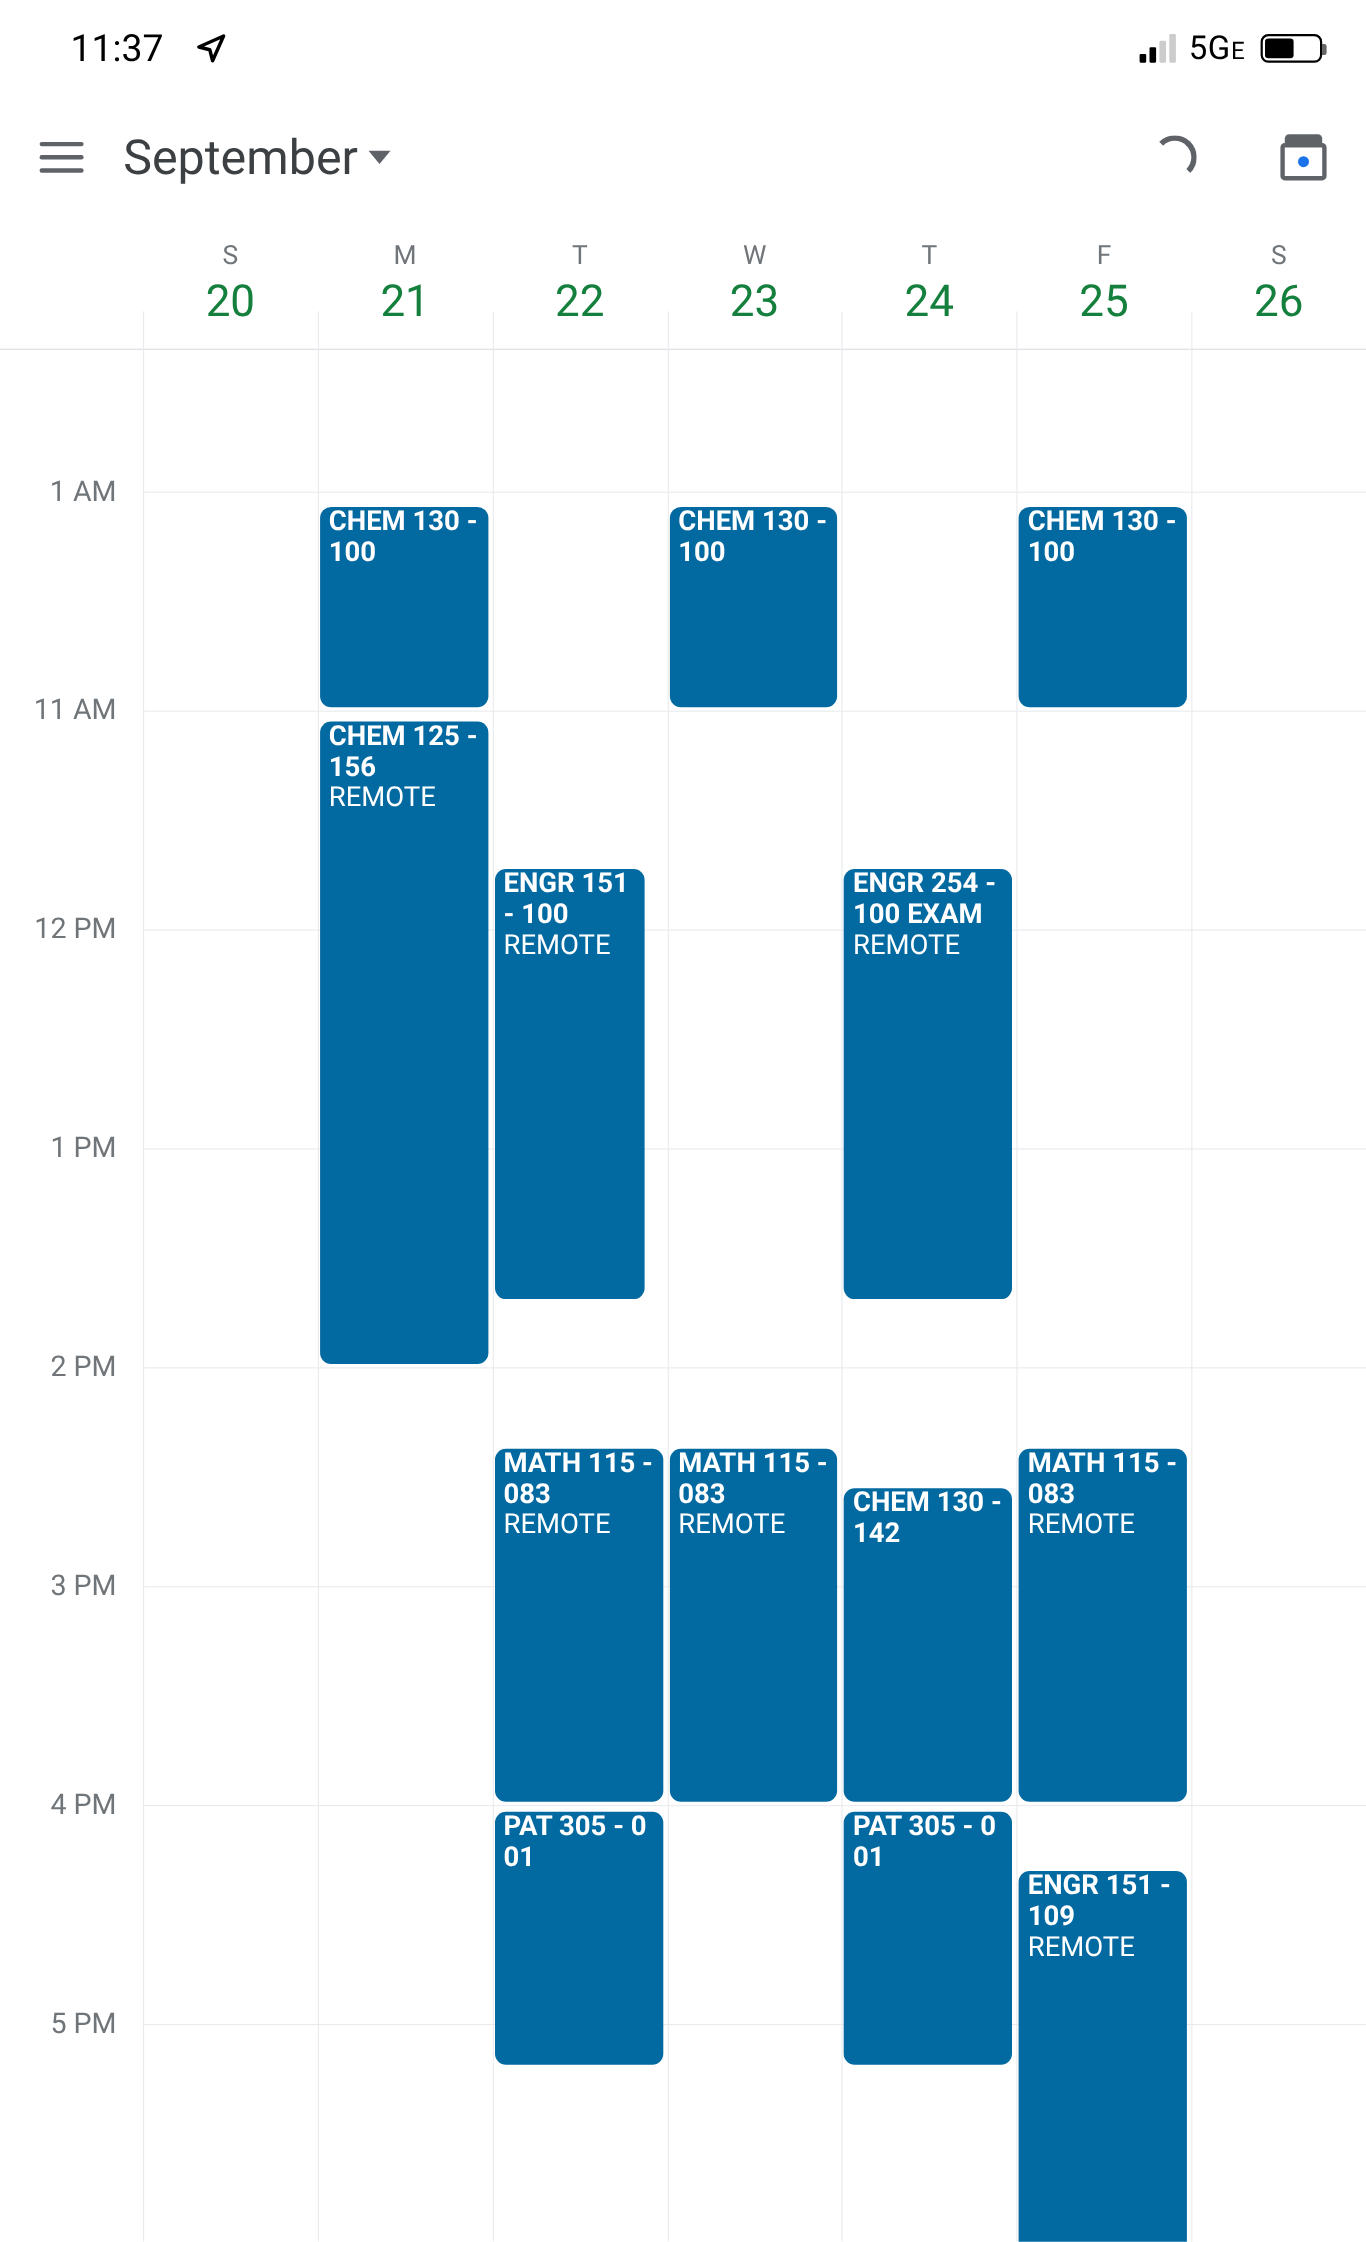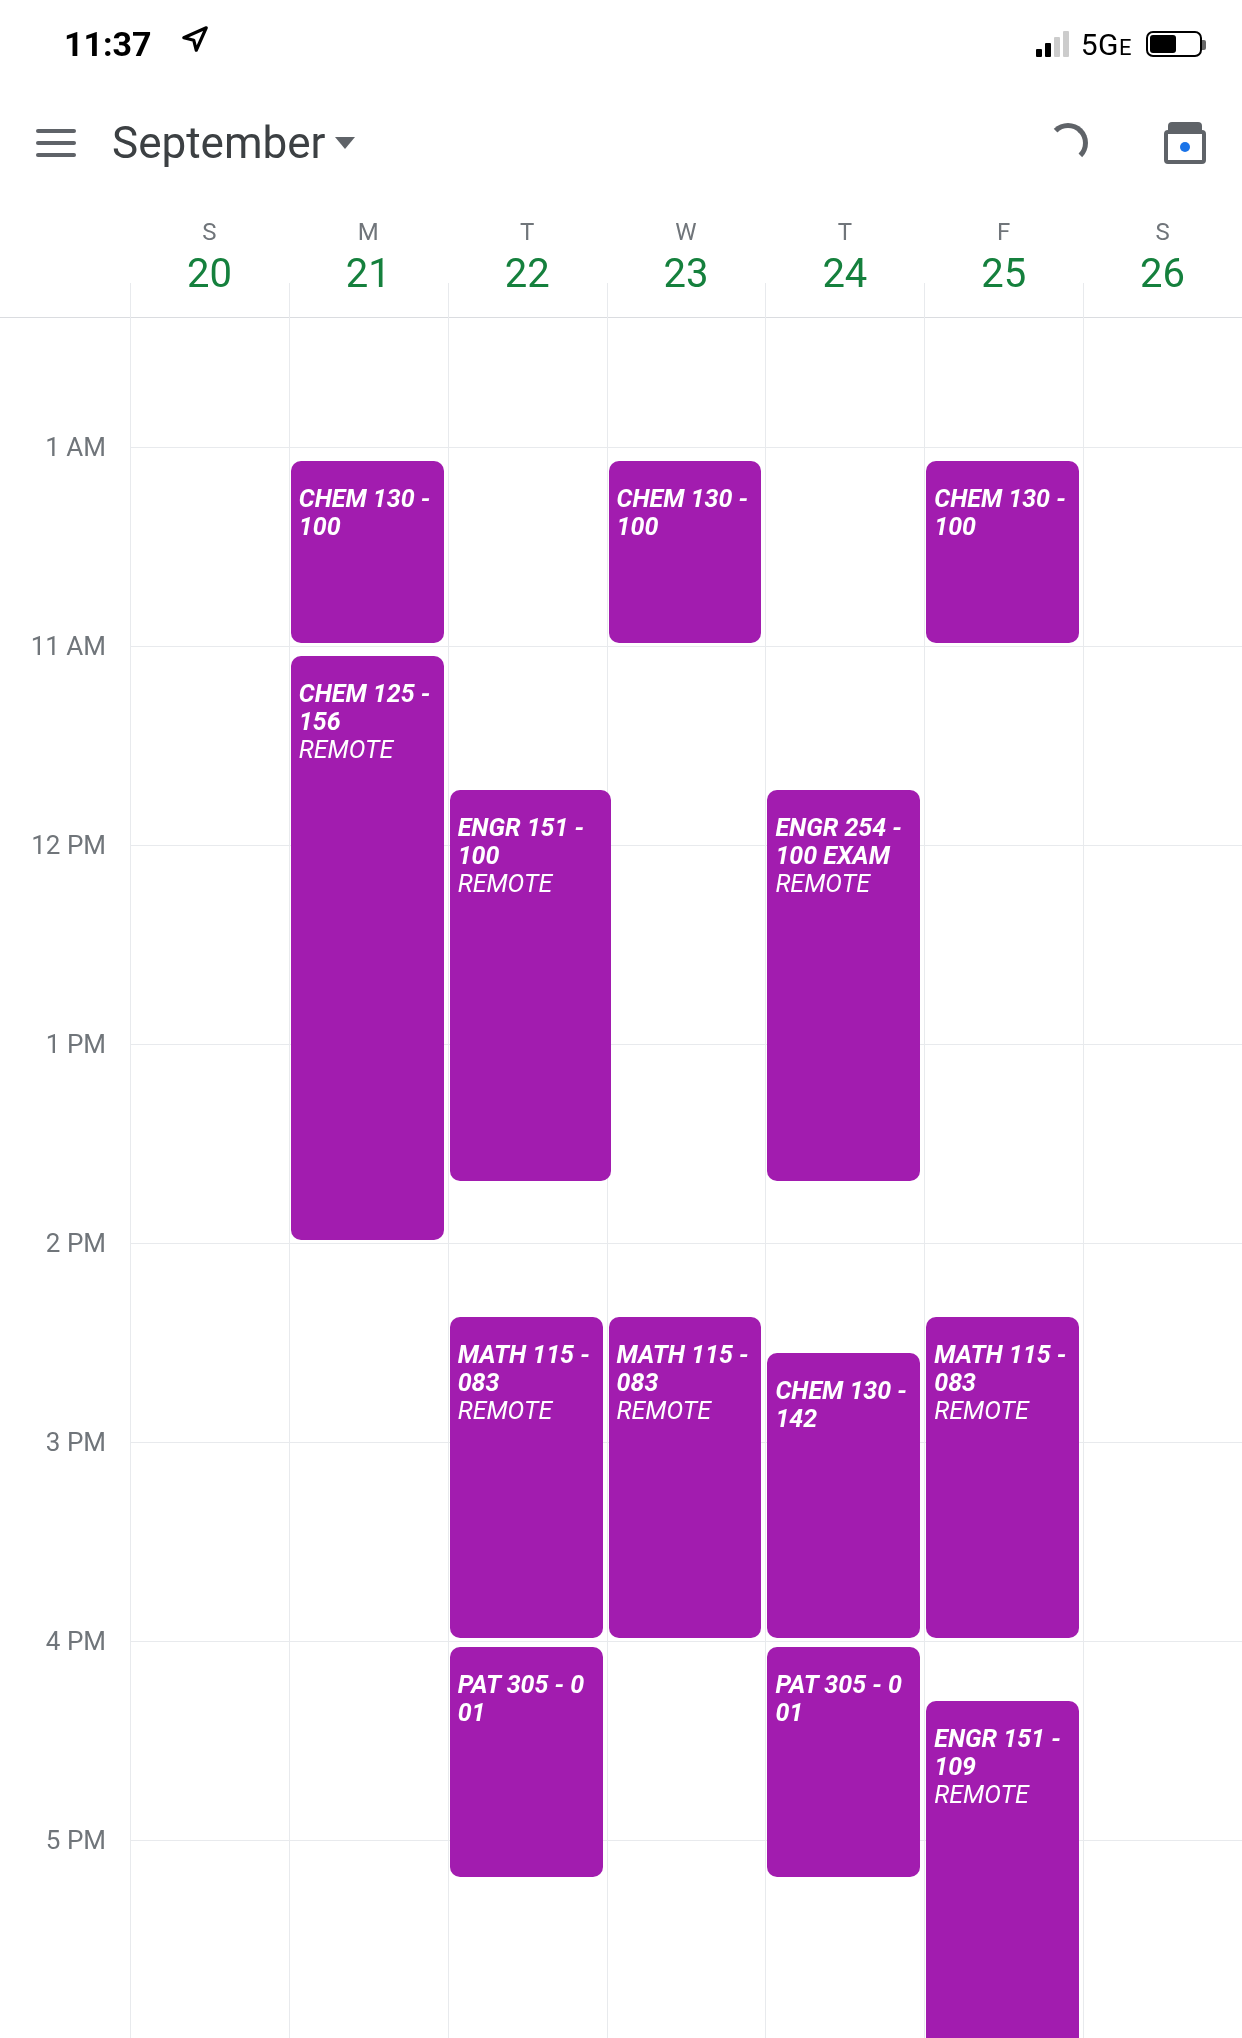--- a/index.html
+++ b/index.html
@@ -1,20 +1,20 @@
 <!DOCTYPE html>
 <html><head>
   <meta charset="utf-8">
   <style>
     * { box-sizing: border-box; margin: 0; padding: 0; font-family: -apple-system, BlinkMacSystemFont, 'Segoe UI', Roboto, sans-serif; }
     body { width: 1242px; height: 2038px; background: #fff; overflow: hidden; }
 
     
     .status-bar { height: 88px; display: flex; align-items: center; justify-content: space-between; padding: 0 40px 0 64px; }
-    .status-time { font-size: 34px; font-weight: 700; display: flex; align-items: flex-start; gap: 28px; }
+    .status-time { font-size: 34px; font-weight: 400; display: flex; align-items: center; gap: 28px; }
     .status-right { display: flex; align-items: center; gap: 8px; }
     .signal-bars { display: flex; align-items: flex-end; gap: 3px; height: 26px; }
     .signal-bars .bar { width: 6px; background: #ccc; border-radius: 1px; }
     .signal-bars .bar.active { background: #000; }
     .signal-bars .b1 { height: 8px; }
     .signal-bars .b2 { height: 14px; }
     .signal-bars .b3 { height: 20px; }
     .signal-bars .b4 { height: 26px; }
     .net-label { font-size: 30px; font-weight: 400; letter-spacing: 0.5px; margin-left: 4px; }
     .net-label .sub { font-size: 22px; }
@@ -44,21 +44,21 @@
 
     
     .grid-wrap { position: relative; height: calc(2038px - 88px - 110px - 120px); }
     .time-col { position: absolute; left: 0; top: 0; width: 130px; height: 100%; }
     .time-label { position: absolute; right: 24px; font-size: 26px; color: #70757a; transform: translateY(-50%); white-space: nowrap; }
     .grid-area { position: absolute; left: 130px; right: 0; top: 0; bottom: 0; }
     .hour-line { position: absolute; left: 0; right: 0; height: 1px; background: #e8eaed; z-index:0;}
     .vline { position: absolute; top: -35px; bottom: 0; width: 1px; background: #e8eaed; z-index:0;}
 
     
-    .event { position: absolute; background: #a21caf; color: #fff; border-radius: 10px; padding: 24px 8px; overflow: hidden; cursor: pointer; z-index:2;font-style:italic; }
+    .event { position: absolute; background: #0369a1; color: #fff; border-radius: 10px; padding: 0 8px; overflow: hidden; cursor: pointer; z-index:2; }
     .event .ev-title { font-weight: 700; font-size: 25px; line-height: 1.12; word-break: break-all; }
     .event .ev-sub { font-weight: 400; font-size: 25px; line-height: 1.12; word-break: break-all; }
   </style>
 </head>
 <body>
 
 <div class="status-bar">
   <div class="status-time">
     <span>11:37</span>
     <svg width="30" height="30" viewBox="0 0 24 24" fill="none" stroke="#000" stroke-width="2.5" stroke-linecap="round" stroke-linejoin="round">
@@ -165,21 +165,21 @@
       <div class="event" style="left: 478.571px; width: 152.857px; top: 143.28px; height: 182.07px;">
         <div class="ev-title">CHEM 130 - 100</div>
       </div>
       <div class="event" style="left: 796.286px; width: 152.857px; top: 143.28px; height: 182.07px;">
         <div class="ev-title">CHEM 130 - 100</div>
       </div>
       <div class="event" style="left: 160.857px; width: 152.857px; top: 338.3px; height: 584.05px;">
         <div class="ev-title">CHEM 125 - 156</div>
         <div class="ev-sub">REMOTE</div>
       </div>
-      <div class="event" style="left: 319.714px; width: 161px; top: 471.63px; height: 391.02px;">
+      <div class="event" style="left: 319.714px; width: 136px; top: 471.63px; height: 391.02px;">
         <div class="ev-title">ENGR 151 - 100</div>
         <div class="ev-sub">REMOTE</div>
       </div>
       <div class="event" style="left: 637.429px; width: 152.857px; top: 471.63px; height: 391.02px;">
         <div class="ev-title">ENGR 254 - 100 EXAM</div>
         <div class="ev-sub">REMOTE</div>
       </div>
       <div class="event" style="left: 319.714px; width: 152.857px; top: 998.98px; height: 321.37px;">
         <div class="ev-title">MATH 115 - 083</div>
         <div class="ev-sub">REMOTE</div>

